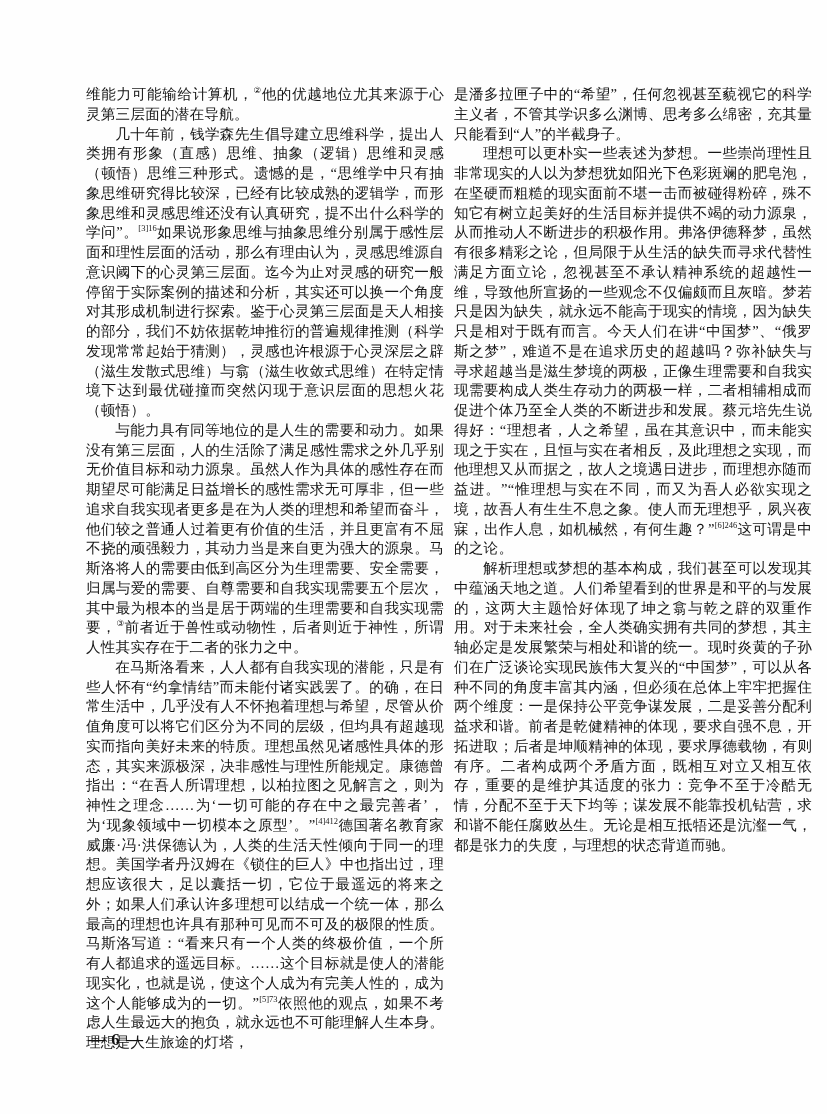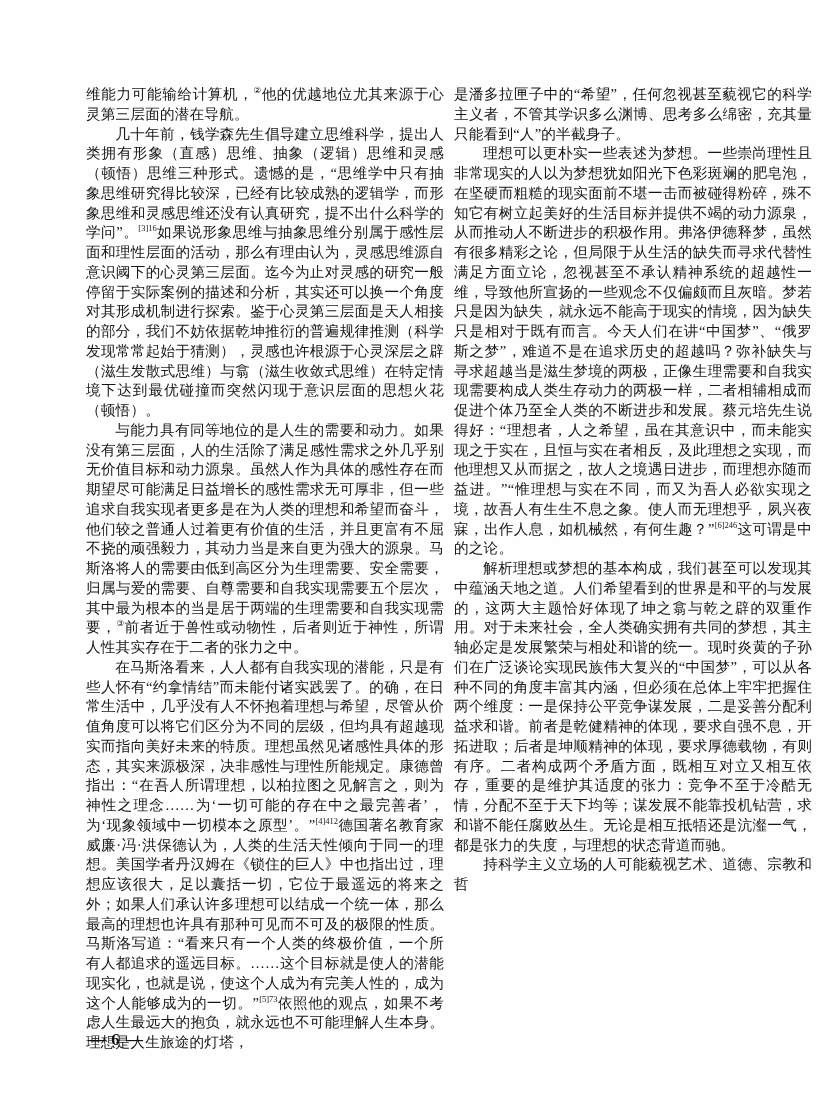--- a/index.html
+++ b/index.html
@@ -65,17 +65,16 @@
     <div class="column" id="col-left">
         <p><span>维能力可能输给计算机，</span><sup class="cite">②</sup><span>他的优越地位尤其来源于心灵第三层面的潜在导航。</span></p>
         <p class="indent"><span>几十年前，钱学森先生倡导建立思维科学，提出人类拥有形象（直感）思维、抽象（逻辑）思维和灵感（顿悟）思维三种形式。遗憾的是，“思维学中只有抽象思维研究得比较深，已经有比较成熟的逻辑学，而形象思维和灵感思维还没有认真研究，提不出什么科学的学问”。</span><sup class="cite">[3]16</sup><span>如果说形象思维与抽象思维分别属于感性层面和理性层面的活动，那么有理由认为，灵感思维源自意识阈下的心灵第三层面。迄今为止对灵感的研究一般停留于实际案例的描述和分析，其实还可以换一个角度对其形成机制进行探索。鉴于心灵第三层面是天人相接的部分，我们不妨依据乾坤推衍的普遍规律推测（科学发现常常起始于猜测），灵感也许根源于心灵深层之辟（滋生发散式思维）与翕（滋生收敛式思维）在特定情境下达到最优碰撞而突然闪现于意识层面的思想火花（顿悟）。</span></p>
         <p class="indent"><span>与能力具有同等地位的是人生的需要和动力。如果没有第三层面，人的生活除了满足感性需求之外几乎别无价值目标和动力源泉。虽然人作为具体的感性存在而期望尽可能满足日益增长的感性需求无可厚非，但一些追求自我实现者更多是在为人类的理想和希望而奋斗，他们较之普通人过着更有价值的生活，并且更富有不屈不挠的顽强毅力，其动力当是来自更为强大的源泉。马斯洛将人的需要由低到高区分为生理需要、安全需要，归属与爱的需要、自尊需要和自我实现需要五个层次，其中最为根本的当是居于两端的生理需要和自我实现需要，</span><sup class="cite">③</sup><span>前者近于兽性或动物性，后者则近于神性，所谓人性其实存在于二者的张力之中。</span></p>
         <p class="indent"><span>在马斯洛看来，人人都有自我实现的潜能，只是有些人怀有“约拿情结”而未能付诸实践罢了。的确，在日常生活中，几乎没有人不怀抱着理想与希望，尽管从价值角度可以将它们区分为不同的层级，但均具有超越现实而指向美好未来的特质。理想虽然见诸感性具体的形态，其实来源极深，决非感性与理性所能规定。康德曾指出：“在吾人所谓理想，以柏拉图之见解言之，则为神性之理念……为‘一切可能的存在中之最完善者’，为‘现象领域中一切模本之原型’。”</span><sup class="cite">[4]412</sup><span>德国著名教育家威廉·冯·洪保德认为，人类的生活天性倾向于同一的理想。美国学者丹汉姆在《锁住的巨人》中也指出过，理想应该很大，足以囊括一切，它位于最遥远的将来之外；如果人们承认许多理想可以结成一个统一体，那么最高的理想也许具有那种可见而不可及的极限的性质。马斯洛写道：“看来只有一个人类的终极价值，一个所有人都追求的遥远目标。……这个目标就是使人的潜能现实化，也就是说，使这个人成为有完美人性的，成为这个人能够成为的一切。”</span><sup class="cite">[5]73</sup><span>依照他的观点，如果不考虑人生最远大的抱负，就永远也不可能理解人生本身。理想是人生旅途的灯塔，</span></p>
       </div>
     <div class="column" id="col-right">
         <p><span>是潘多拉匣子中的“希望”，任何忽视甚至藐视它的科学主义者，不管其学识多么渊博、思考多么绵密，充其量只能看到“人”的半截身子。</span></p>
         <p class="indent"><span>理想可以更朴实一些表述为梦想。一些崇尚理性且非常现实的人以为梦想犹如阳光下色彩斑斓的肥皂泡，在坚硬而粗糙的现实面前不堪一击而被碰得粉碎，殊不知它有树立起美好的生活目标并提供不竭的动力源泉，从而推动人不断进步的积极作用。弗洛伊德释梦，虽然有很多精彩之论，但局限于从生活的缺失而寻求代替性满足方面立论，忽视甚至不承认精神系统的超越性一维，导致他所宣扬的一些观念不仅偏颇而且灰暗。梦若只是因为缺失，就永远不能高于现实的情境，因为缺失只是相对于既有而言。今天人们在讲“中国梦”、“俄罗斯之梦”，难道不是在追求历史的超越吗？弥补缺失与寻求超越当是滋生梦境的两极，正像生理需要和自我实现需要构成人类生存动力的两极一样，二者相辅相成而促进个体乃至全人类的不断进步和发展。蔡元培先生说得好：“理想者，人之希望，虽在其意识中，而未能实现之于实在，且恒与实在者相反，及此理想之实现，而他理想又从而据之，故人之境遇日进步，而理想亦随而益进。”“惟理想与实在不同，而又为吾人必欲实现之境，故吾人有生生不息之象。使人而无理想乎，夙兴夜寐，出作人息，如机械然，有何生趣？”</span><sup class="cite">[6]246</sup><span>这可谓是中的之论。</span></p>
         <p class="indent"><span>解析理想或梦想的基本构成，我们甚至可以发现其中蕴涵天地之道。人们希望看到的世界是和平的与发展的，这两大主题恰好体现了坤之翕与乾之辟的双重作用。对于未来社会，全人类确实拥有共同的梦想，其主轴必定是发展繁荣与相处和谐的统一。现时炎黄的子孙们在广泛谈论实现民族伟大复兴的“中国梦”，可以从各种不同的角度丰富其内涵，但必须在总体上牢牢把握住两个维度：一是保持公平竞争谋发展，二是妥善分配利益求和谐。前者是乾健精神的体现，要求自强不息，开拓进取；后者是坤顺精神的体现，要求厚德载物，有则有序。二者构成两个矛盾方面，既相互对立又相互依存，重要的是维护其适度的张力：竞争不至于冷酷无情，分配不至于天下均等；谋发展不能靠投机钻营，求和谐不能任腐败丛生。无论是相互抵牾还是沆瀣一气，都是张力的失度，与理想的状态背道而驰。</span></p>
-        <p class="indent"><span>持科学主义立场的人可能藐视艺术、道德、宗教和哲</span></p>
       </div>
   </div>
   <div class="page-number">— 6 —</div>
 </div>
 
 </body></html>

